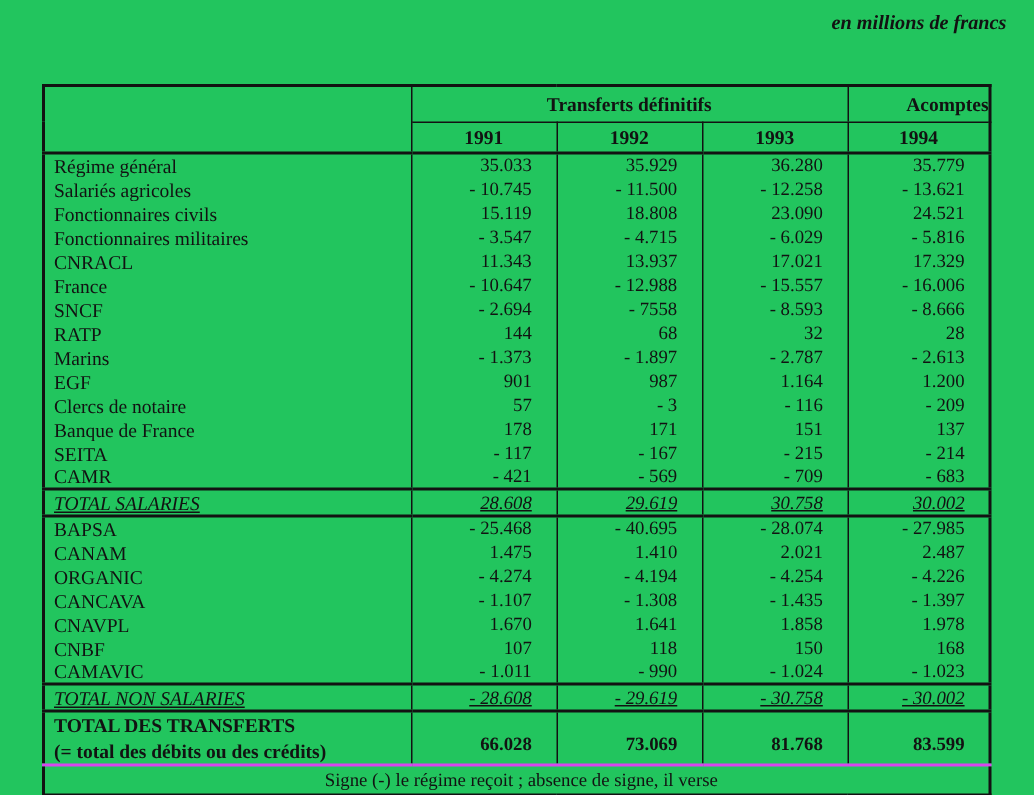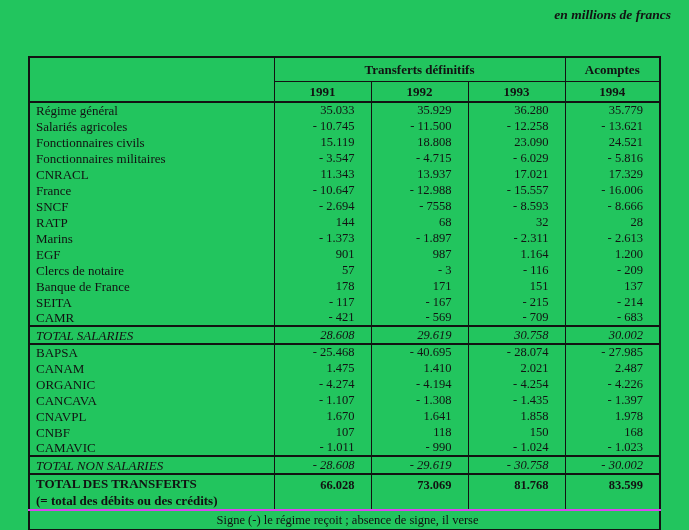--- a/index.html
+++ b/index.html
@@ -47,47 +47,47 @@
   }
   tr.hdr-group { height: 24px; }
   tr.hdr-years { height: 21px; }
   .corner-cell { border-right: 1px solid #121212; border-bottom: 2px solid #121212; }
   .group-cell {
     font-size: 13px;
     font-weight: bold;
     text-align: center;
     border-bottom: 1px solid #121212;
   }
-  .group-cell.acomptes { border-left: 1px solid #121212; }
+  .group-cell.acomptes { border-left: 1px solid #121212; text-align: right; }
   .year-cell {
     font-size: 13px;
     font-weight: bold;
     text-align: center;
     border-left: 1px solid #121212;
     border-bottom: 2px solid #121212;
   }
 
   tbody tr { height: 16px; }
   td.label-cell { text-align: left; padding-left: 6px; font-size: 13px; }
   td.value-cell { text-align: right; padding-right: 16px; border-left: 1px solid #121212; }
 
-  tr.row-subtotal { height: 18px; }
+  tr.row-subtotal { height: 18px; text-decoration: underline; }
   tr.row-subtotal td {
     border-top: 2px solid #121212;
     border-bottom: 2px solid #121212;
     font-style: italic;
   }
   tr.row-grandtotal { height: 34px; }
   tr.row-grandtotal td {
     border-bottom: 2px solid #d946ef;
     font-weight: bold;
     vertical-align: top;
     line-height: 17px;
   }
-  tr.row-grandtotal td.value-cell { padding-top: 2px; }
+  tr.row-grandtotal td.value-cell { padding-top: 13px; }
   tr.footnote-row { height: 20px; }
   tr.footnote-row td {
     text-align: center;
     padding-left: 6px;
     font-size: 12.5px;
   }
   .source-note {
     position: absolute;
     left: 36px;
     top: 508px;
@@ -177,21 +177,21 @@
           <td class="label-cell">RATP</td>
           <td class="value-cell">144</td>
           <td class="value-cell">68</td>
           <td class="value-cell">32</td>
           <td class="value-cell">28</td>
         </tr>
         <tr class="row-normal">
           <td class="label-cell">Marins</td>
           <td class="value-cell">- 1.373</td>
           <td class="value-cell">- 1.897</td>
-          <td class="value-cell">- 2.311</td>
+          <td class="value-cell">- 2.787</td>
           <td class="value-cell">- 2.613</td>
         </tr>
         <tr class="row-normal">
           <td class="label-cell">EGF</td>
           <td class="value-cell">901</td>
           <td class="value-cell">987</td>
           <td class="value-cell">1.164</td>
           <td class="value-cell">1.200</td>
         </tr>
         <tr class="row-normal">

